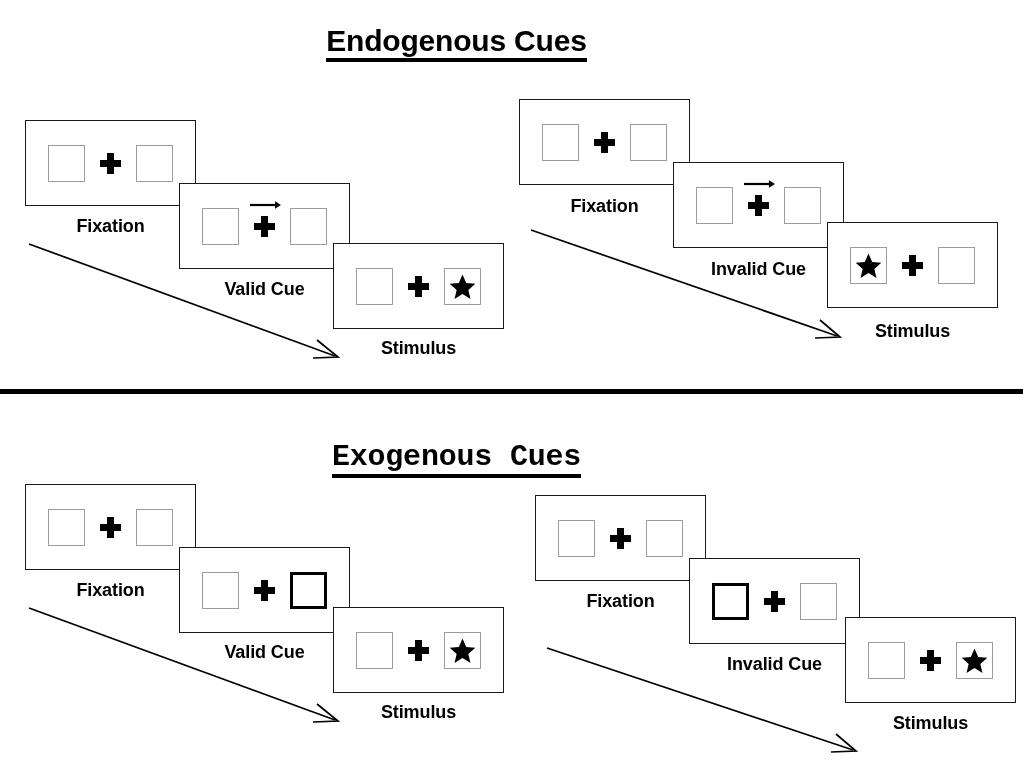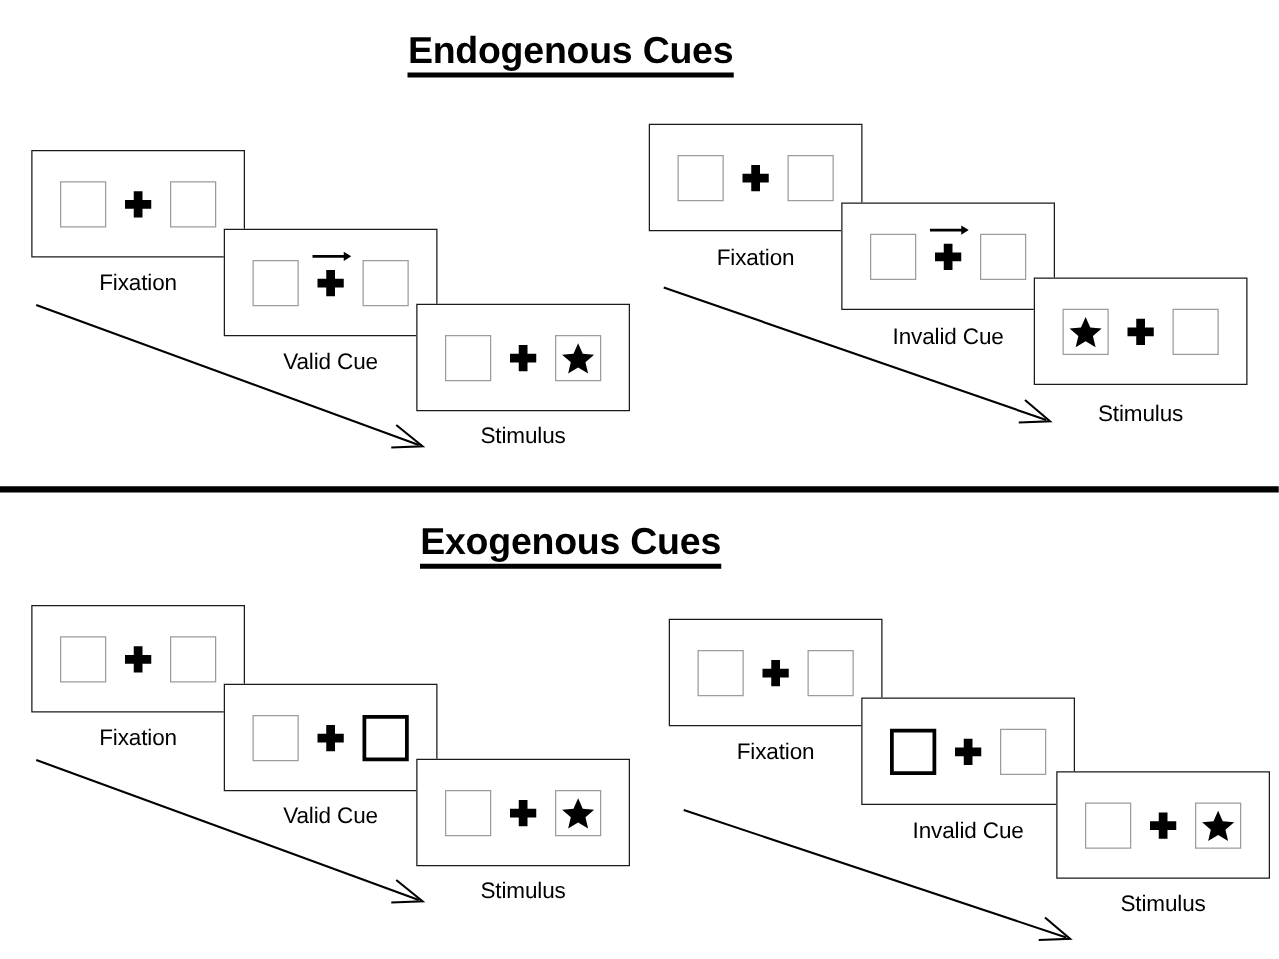--- a/index.html
+++ b/index.html
@@ -111,21 +111,21 @@
   .star {
     display: block;
     width: 27px;
     height: 27px;
   }
 
   
   .caption {
     position: absolute;
     font-size: 18px;
-    font-weight: normal;
+    font-weight: bold;
     white-space: nowrap;
     line-height: 1;
     letter-spacing: -0.1px;
   }
 
   
   .flow-arrow {
     position: absolute;
     pointer-events: none;
   }
@@ -214,21 +214,21 @@
 </div>
 <div class="caption" style="left:827px; top:322px; width:171px; text-align:center;">Stimulus</div>
 
 <svg class="flow-arrow" style="left:527px; top:224px; width:325px; height:122px;" viewBox="0 0 325 122">
   <line x1="4" y1="6" x2="310" y2="112" stroke="#000" stroke-width="1.7"></line>
   <polyline points="293,96 313,113 288,114" fill="none" stroke="#000" stroke-width="1.7"></polyline>
 </svg>
 
 <div class="divider" style="top:389px;"></div>
 
-<div class="section-title" style="top:419px;">
+<div class="section-title" style="top:442px;font-family:Liberation Mono, monospace;">
   <span class="t">Exogenous Cues</span>
 </div>
 
 <div class="panel" style="left:25px; top:484px; width:171px; height:86px;">
   <div class="panel-inner">
     <div class="sbox"></div>
     <div class="plus"></div>
     <div class="sbox"></div>
   </div>
 </div>

